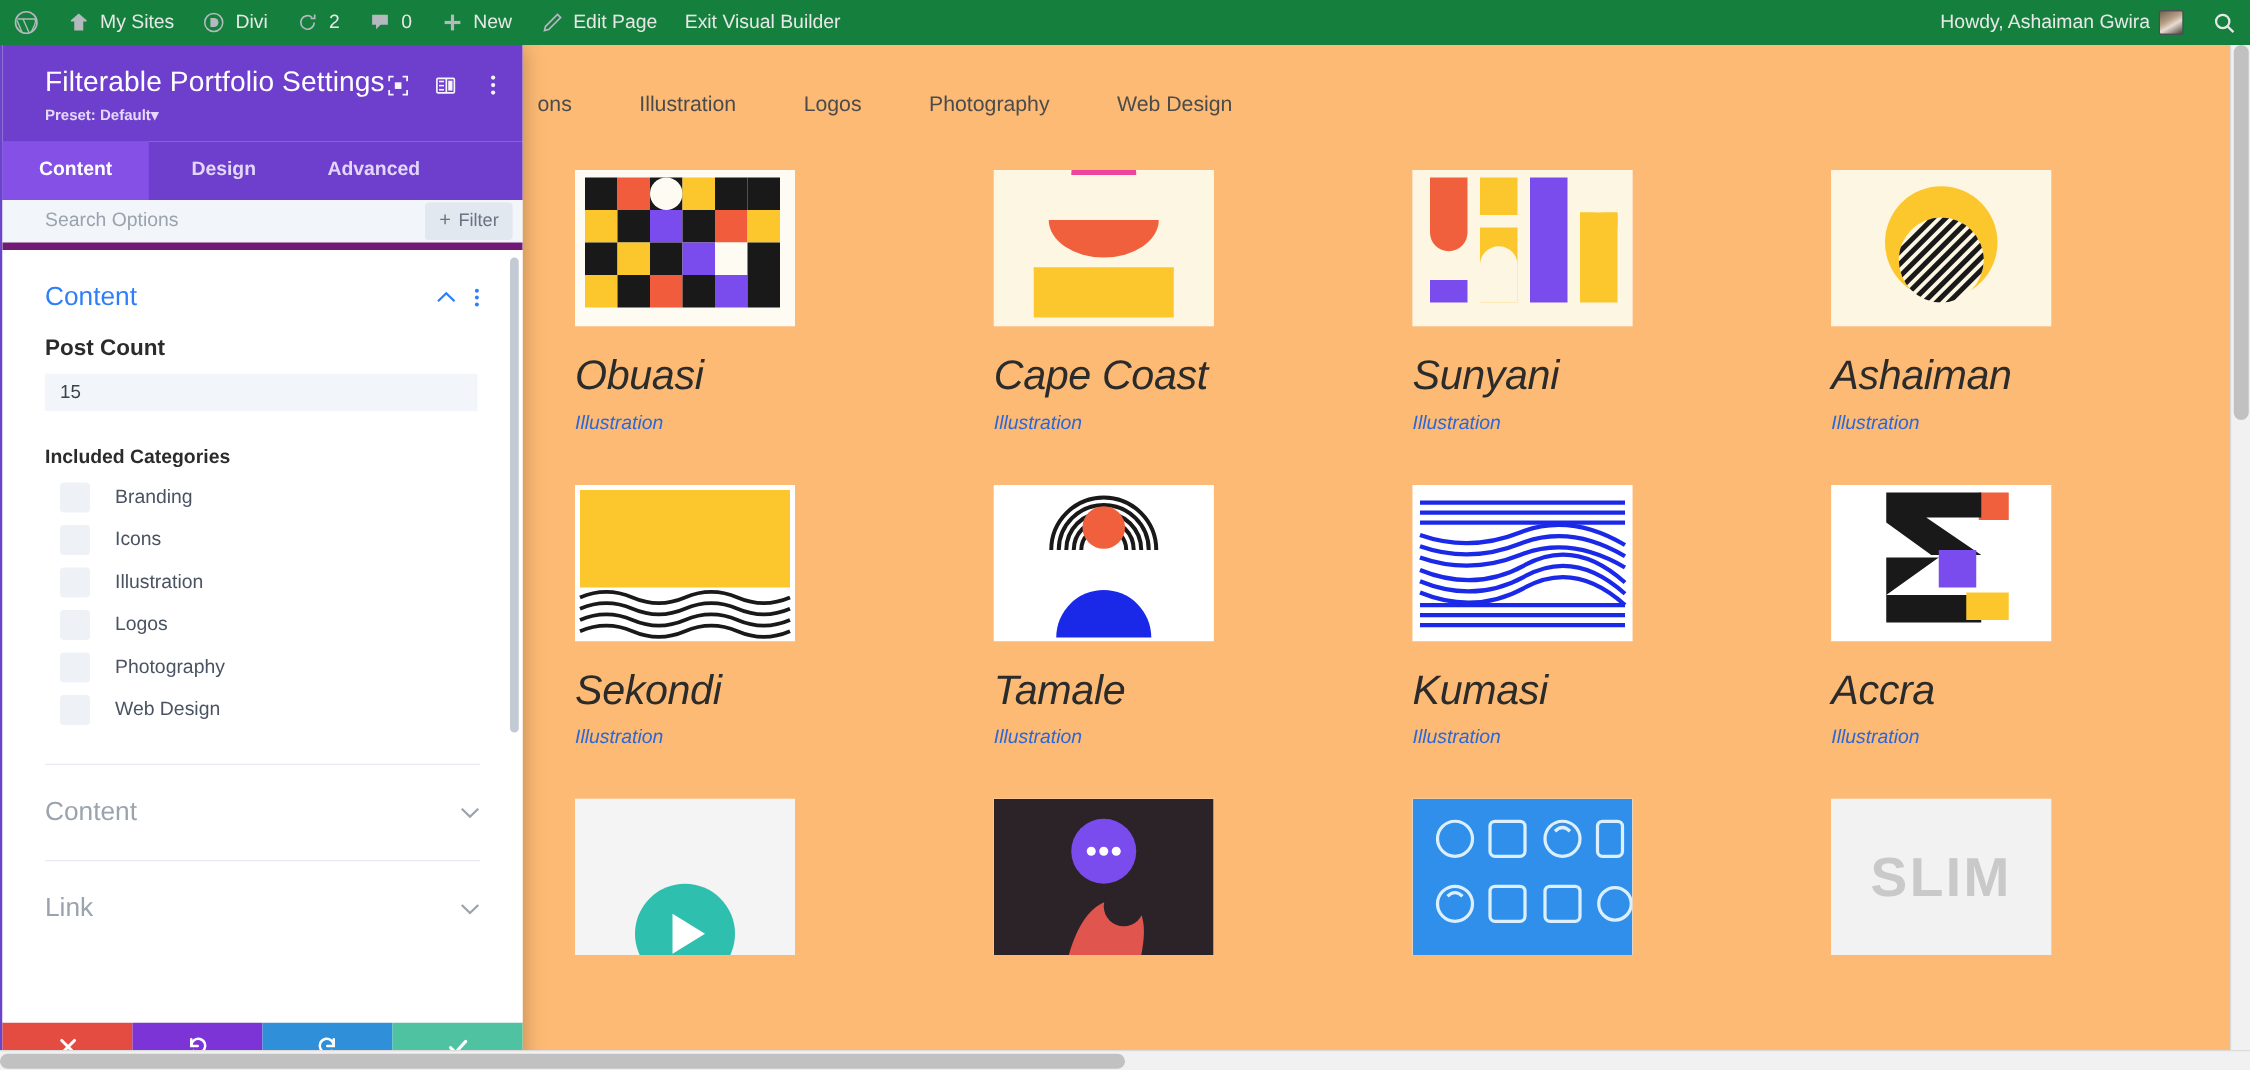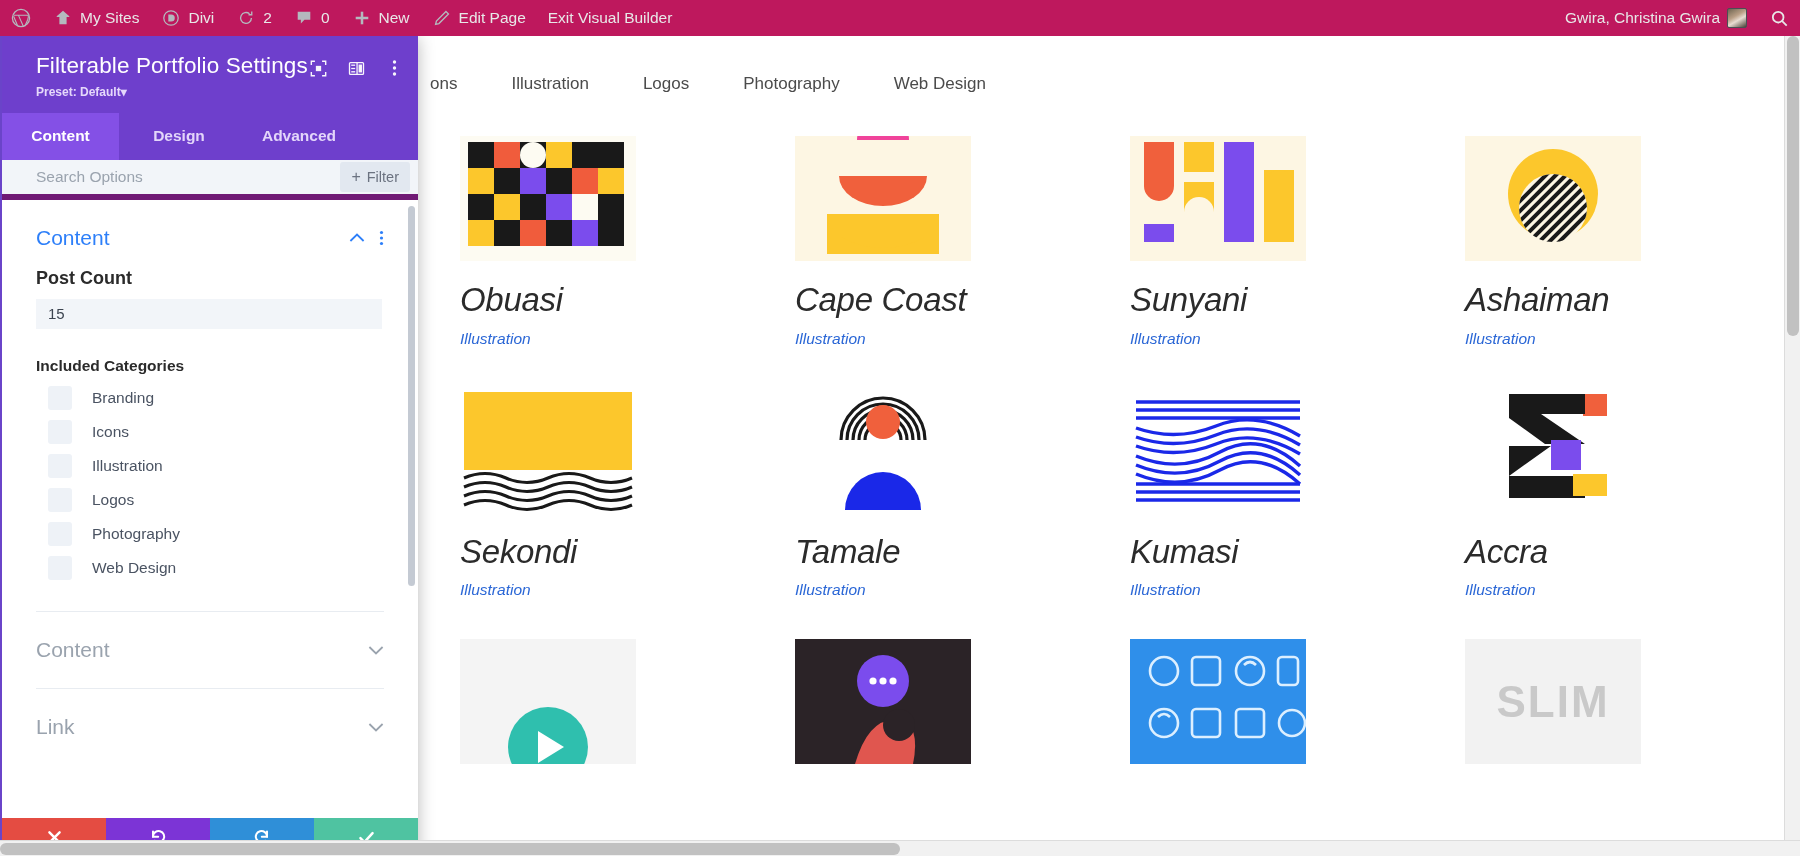--- a/index.html
+++ b/index.html
@@ -5,21 +5,21 @@
   * { box-sizing: border-box; margin: 0; padding: 0; }
   html, body {
     width: 1800px; height: 856px;
     font-family: "Liberation Sans", sans-serif;
     overflow: hidden; background: #ece9e2;
   }
 
   
   #wp-adminbar {
     position: absolute; top: 0; left: 0; width: 1800px; height: 36px;
-    background: #be185d; color: #e8e8e8;
+    background: #15803d; color: #e8e8e8;
     display: flex; align-items: center; font-size: 15.5px;
     z-index: 300;
     text-align: center;
   }
   .ab-item {
     display: flex; align-items: center; gap: 7px;
     height: 36px; padding: 0 11px; color: #e8e8e8; cursor: pointer;
     white-space: nowrap;
   }
   .ab-spacer { flex: 1; }
@@ -29,21 +29,21 @@
   .ab-avatar {
     width: 20px; height: 20px; border-radius: 2px; flex: none;
     background: linear-gradient(150deg,#6d6450 0%, #b99f86 40%, #e8dcd2 60%, #4a4236 100%);
     border: 1px solid #4a4f54;
   }
   .ab-right { display: flex; align-items: center; }
 
   
   #canvas {
     position: absolute; top: 36px; left: 0; width: 1800px; height: 820px;
-    background: #ffffff; overflow: hidden;
+    background: #fdba74; overflow: hidden;
   }
   #portfolio-filters {
     position: absolute; top: 38px; left: 0; width: 1800px;
     display: flex; align-items: center; gap: 0px;
     font-size: 17px; color: #4b4b4b;
     padding-left: 430px;
   }
   .filter-link { padding: 0 27px; cursor: pointer; white-space: nowrap; font-family:"Liberation Sans",sans-serif; }
   .filter-link:first-child { padding-left: 0; }
 
@@ -256,21 +256,21 @@
   </div>
 
   <div class="ab-item">
     <span>Exit Visual Builder</span>
   </div>
 
   <div class="ab-spacer"></div>
 
   <div class="ab-right">
     <div class="ab-item">
-      <span>Gwira, Christina Gwira</span>
+      <span>Howdy, Ashaiman Gwira</span>
       <span class="ab-avatar"></span>
     </div>
     <div class="ab-item">
       <span class="ab-icon">
         <svg width="19" height="19" viewBox="0 0 20 20" fill="none" stroke="#e8e8e8" stroke-width="1.9">
           <circle cx="8.6" cy="8.6" r="5.6"></circle>
             <path d="M12.8 12.8 L17.6 17.6"></path>
         </svg>
       </span>
     </div>

